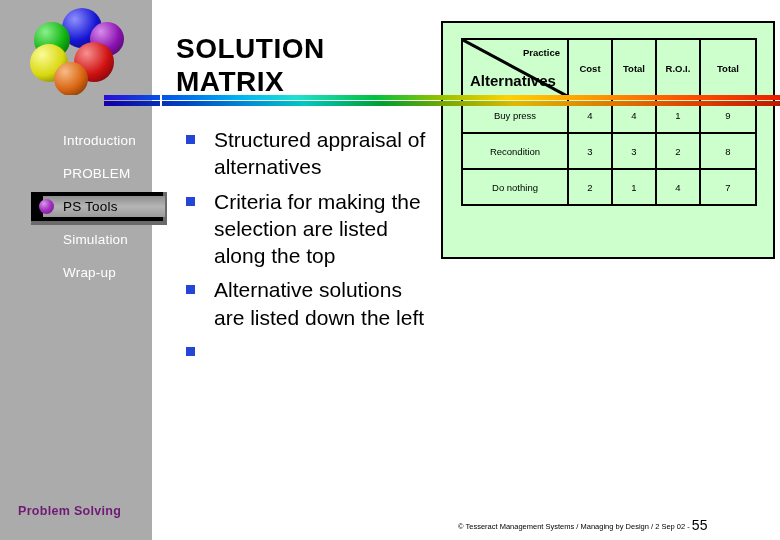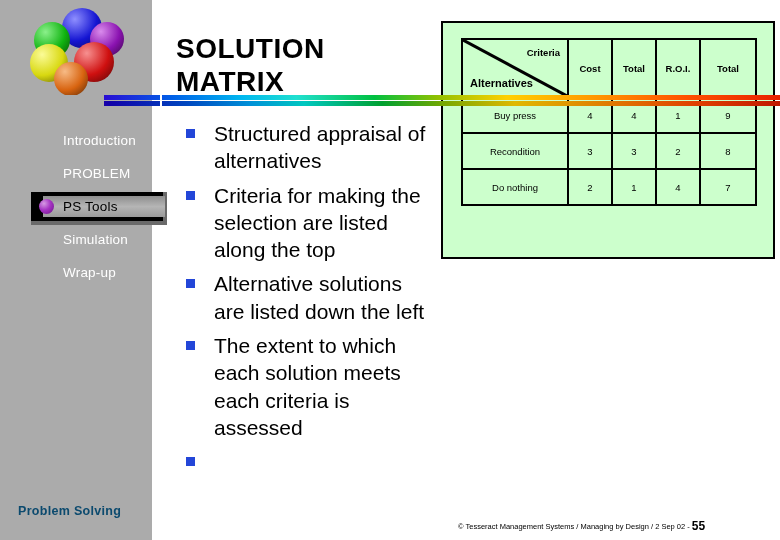--- a/index.html
+++ b/index.html
@@ -88,21 +88,21 @@
   }
   .nav-label {
     position: relative;
     z-index: 4;
   }
 
   #sidebar-footer {
     position: absolute;
     left: 18px;
     bottom: 22px;
-    color: #0c4a6e;
+    color: #701a75;
     font-size: 12.5px;
     font-weight: bold;
     letter-spacing: 0.3px;
     margin-top: 12px;
   }
 
   
   #title {
     position: absolute;
     left: 176px;
@@ -162,21 +162,21 @@
     width: 104px;
     height: 12px;
     background: #ababab;
     z-index: 3;
   }
 
   
   #bullets {
     position: absolute;
     left: 180px;
-    top: 120px;
+    top: 126px;
     width: 256px;
   }
   .bullet-row {
     position: relative;
     padding-left: 34px;
     margin-bottom: 7px;
     font-size: 21px;
     line-height: 1.3;
     color: #000000;
   }
@@ -239,40 +239,40 @@
     right: 7px;
     top: 7px;
     font-weight: bold;
     font-size: 9.5px;
   }
   #corner .alternatives {
     position: absolute;
     left: 7px;
     bottom: 7px;
     font-weight: bold;
-    font-size: 11px;
+    font-size: 15px;
   }
   #corner svg {
     position: absolute;
     left: 0;
     top: 0;
   }
 
   
   #footer {
     position: absolute;
     left: 458px;
     bottom: 7px;
     font-size: 7.5px;
     color: #000000;
     white-space: nowrap;
   }
   #footer .pagenum {
-    font-size: 12px;
-    font-weight: bold;
+    font-size: 14px;
+    font-weight: normal;
     vertical-align: -1px;
   }
 </style>
 </head>
 <body>
 
 <div id="sidebar">
 
   <div id="logo">
       <div class="sphere" style="left: 38px; top: 4px; width: 40px; height: 40px; background: radial-gradient(circle at 32% 28%, rgb(143, 143, 255) 0%, rgb(20, 20, 210) 55%, rgb(0, 0, 0) 130%);"></div>
@@ -305,33 +305,33 @@
   <div id="rule-top"></div>
   <div id="rule-bot"></div>
   <div id="rule-tick"></div>
   <div id="rule-mask"></div>
 </div>
 
 <div id="bullets">
     <div class="bullet-row"><span class="bullet-mark"></span><span>Structured appraisal of alternatives</span></div>
     <div class="bullet-row"><span class="bullet-mark"></span><span>Criteria for making the selection are listed along the top</span></div>
     <div class="bullet-row"><span class="bullet-mark"></span><span>Alternative solutions are listed down the left</span></div>
-    <div class="bullet-row"><span class="bullet-mark"></span><span>The extent to which each solution meets each criteria is assessed</span></div>
+    <div class="bullet-row"><span class="bullet-mark"></span></div>
     <div class="bullet-row"><span class="bullet-mark"></span></div>
   </div>
 
 <div id="table-panel">
   <table id="matrix">
     <thead>
       <tr>
         <th id="corner" class="col-label">
           <svg width="104" height="56">
             <line x1="0" y1="0" x2="104" y2="56" stroke="#000000" stroke-width="3"></line>
           </svg>
-          <span class="criteria">Criteria</span>
+          <span class="criteria">Practice</span>
           <span class="alternatives">Alternatives</span>
         </th>
         <th class="col-num">Cost</th>
         <th class="col-num">Total</th>
         <th class="col-num">R.O.I.</th>
         <th class="col-total">Total</th>
       </tr>
     </thead>
     <tbody id="matrix-body">
         <tr>

